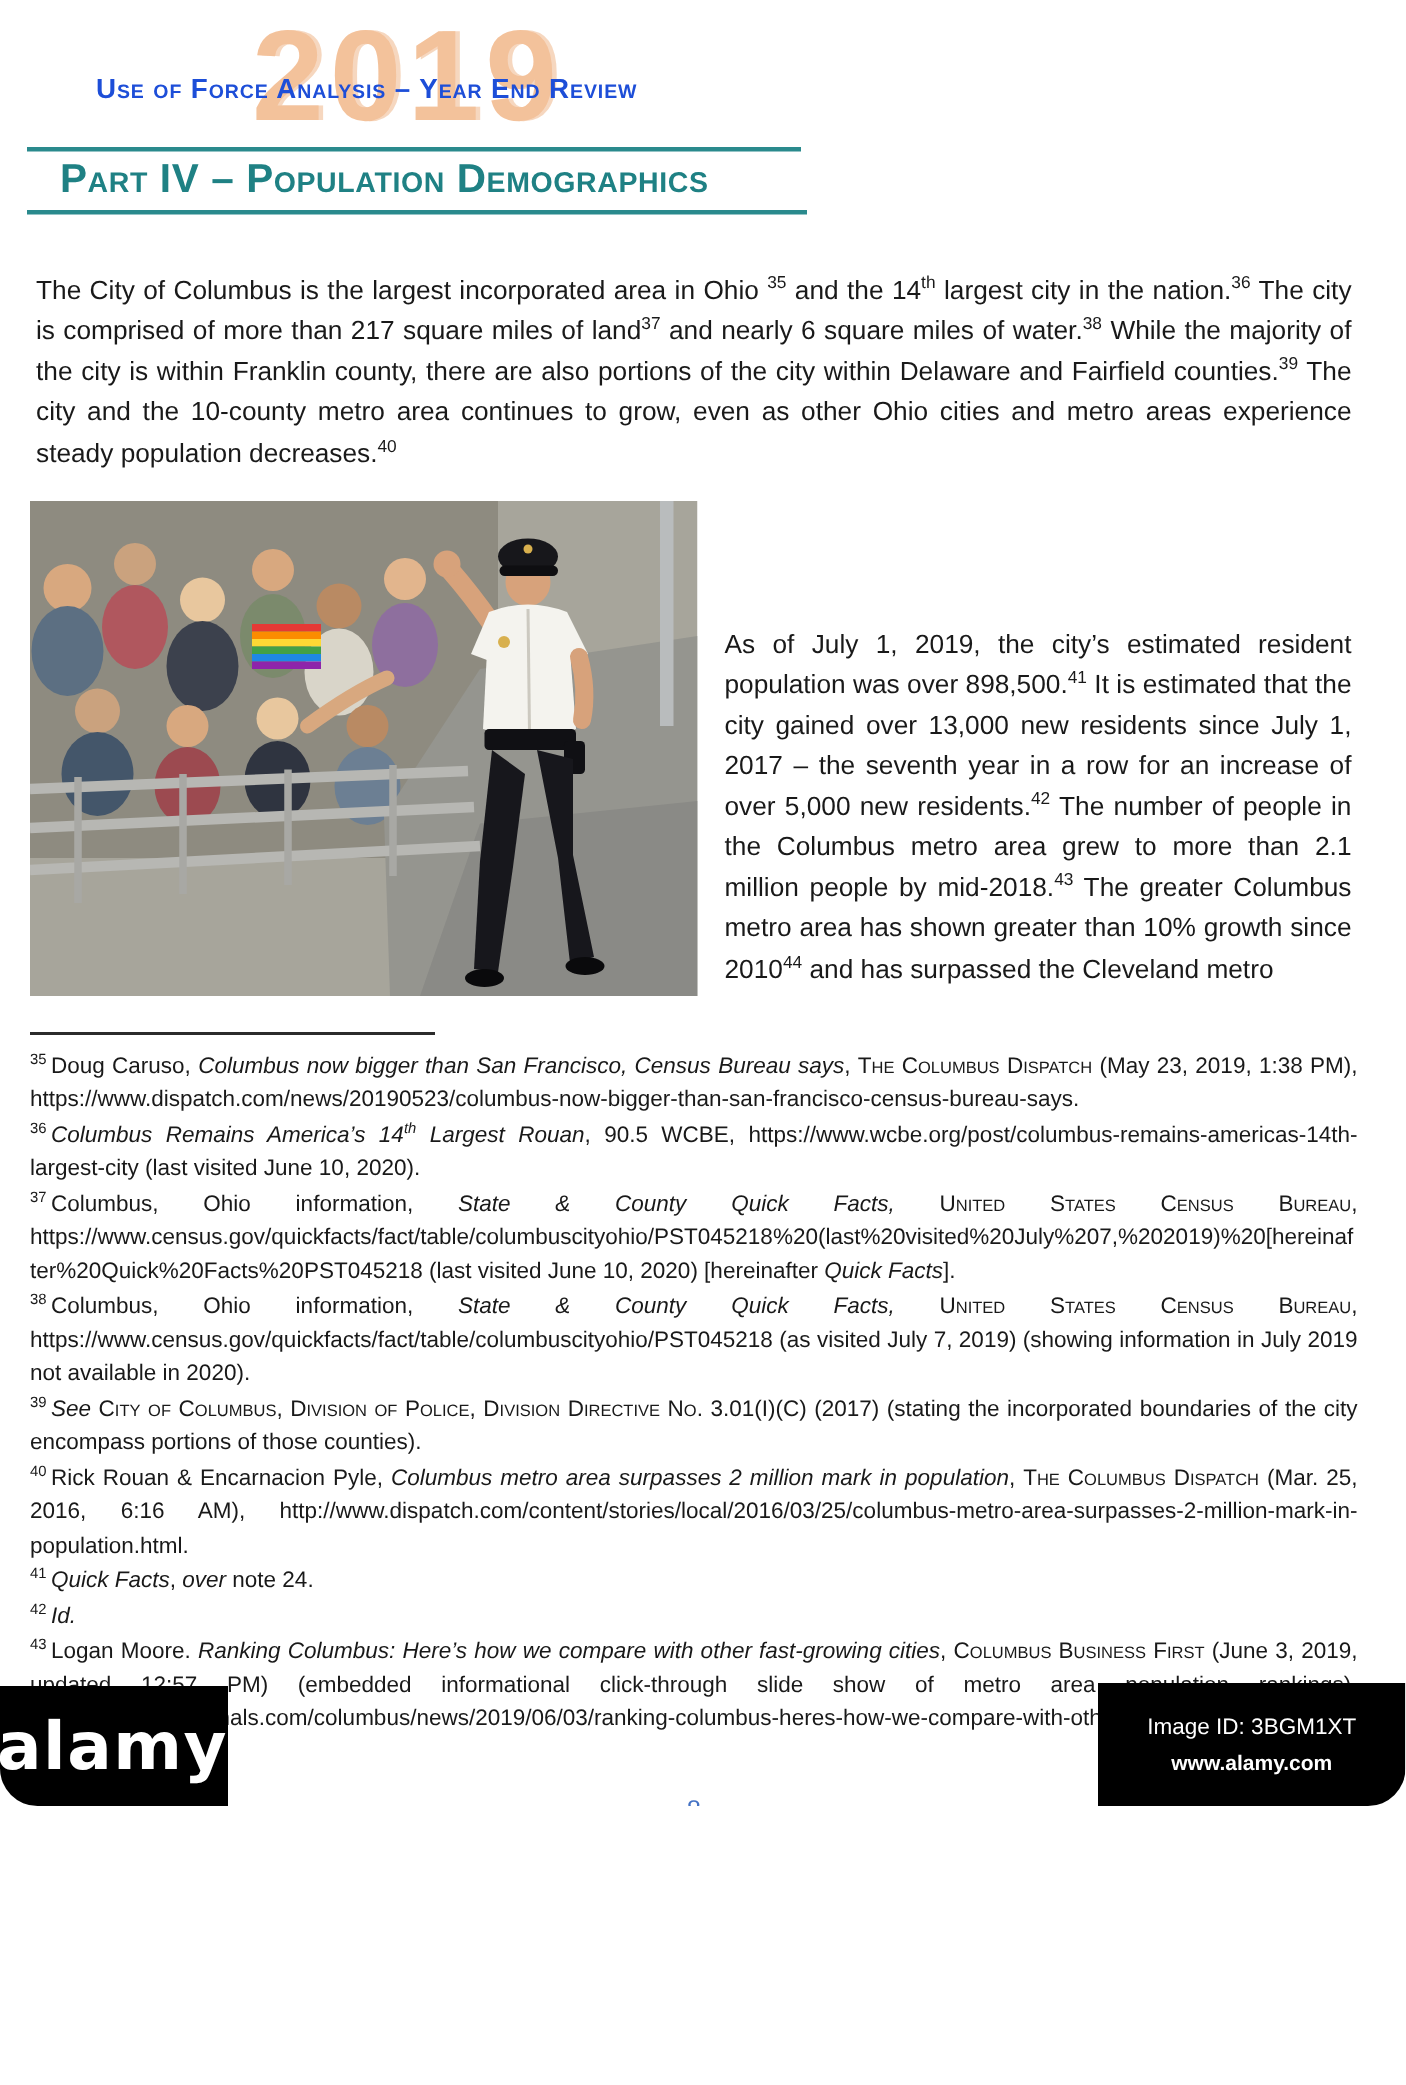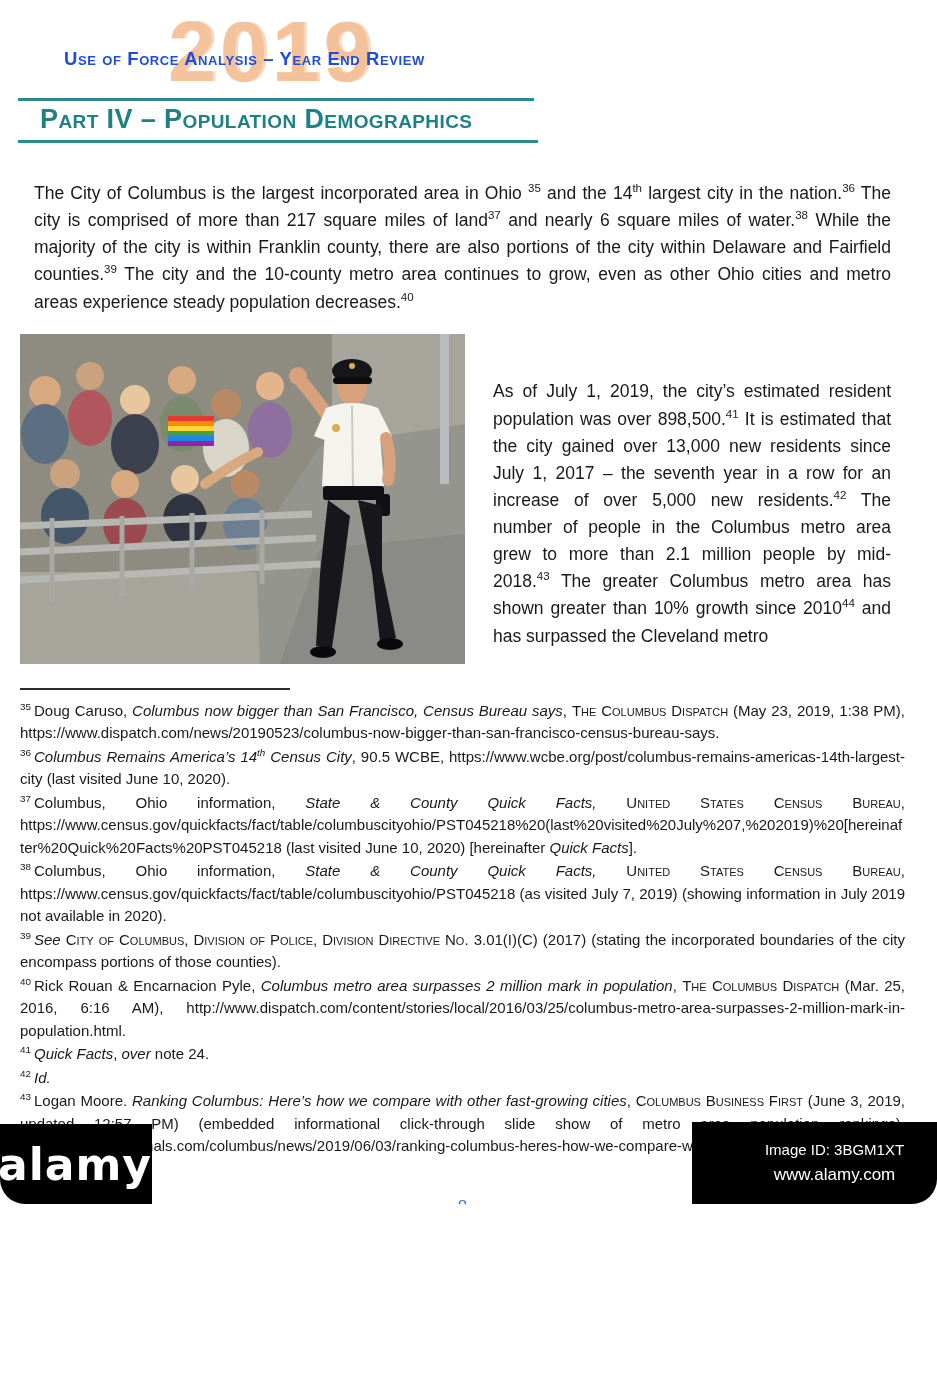--- a/index.html
+++ b/index.html
@@ -29,21 +29,21 @@
   .rule-top{top:98px;width:516px;}
   .part-title{
     position:absolute;left:36px;top:100px;z-index:1;margin:4px;
     color:#1f8184;font-weight:700;font-size:27px;
     font-variant:small-caps;letter-spacing:.4px;
   }
   .rule-bottom{top:140px;width:520px;}
   
   .content{margin:24px 32px 0 20px;}
   .body-para{
-    font-size:17.5px;line-height:1.55;text-align:justify;margin:14px;
+    font-size:17.5px;line-height:1.55;text-align:justify;margin:4px;
   }
   .intro{margin-bottom:18px;}
   sup{font-size:66%;line-height:0;vertical-align:super;}
   .sc{font-variant:small-caps;}
   .media-row{display:flex;gap:14px;margin-top:4px;align-items:flex-end;}
   .photo{margin:0;width:445px;height:330px;flex:0 0 auto;}
   .photo svg{display:block;}
   
   .fn-sep{width:270px;border-top:2px solid #2b2b2b;margin:24px 0 10px 0;}
   .footnotes{
@@ -55,24 +55,24 @@
   
   .page-number{text-align:center;color:#4472c4;font-size:17px;margin-top:16px;}
   
   .alamy-left{
     position:absolute;left:0;bottom:0;width:152px;height:80px;background:#000;
     display:flex;align-items:center;justify-content:flex-end;
   }
   .alamy-logo{color:#fff;font-weight:700;font-size:44px;letter-spacing:1px;font-family:"DejaVu Sans", sans-serif;}
   .alamy-right{
     position:absolute;right:0;bottom:0;width:205px;height:82px;background:#000;color:#fff;
-    display:flex;flex-direction:column;align-items:center;justify-content:center;gap:7px;padding-left:40px;
+    display:flex;flex-direction:column;align-items:center;justify-content:center;gap:7px;
   }
   .alamy-id{font-size:15px;}
-  .alamy-url{font-size:17px;font-weight:400;}
+  .alamy-url{font-size:14px;font-weight:700;}
 </style>
 </head>
 <body>
 
 <div class="page">
 
   <header class="header">
     <div class="year-wm">2019</div>
     <div class="review-title">Use of Force Analysis – Year End Review</div>
     <div class="rule rule-top"></div>
@@ -162,21 +162,21 @@
           </g>
         </svg>
       </figure>
       <p class="body-para wrap"><span>As of July 1, 2019, the city’s estimated resident population was over 898,500.</span><sup>41</sup><span> It is estimated that the city gained over 13,000 new residents since July 1, 2017 – the seventh year in a row for an increase of over 5,000 new residents.</span><sup>42</sup><span> The number of people in the Columbus metro area grew to more than 2.1 million people by mid-2018.</span><sup>43</sup><span> The greater Columbus metro area has shown greater than 10% growth since 2010</span><sup>44</sup><span> and has surpassed the Cleveland metro</span></p>
     </div>
 
     <div class="fn-sep"></div>
 
     <section class="footnotes">
       <div class="footnote"><sup>35</sup><span><span>Doug Caruso, </span><span style="font-style: italic;">Columbus now bigger than San Francisco, Census Bureau says</span><span>, </span><span class="sc">The Columbus Dispatch</span><span> (May 23, 2019, 1:38 PM), https://www.dispatch.com/news/20190523/columbus-now-bigger-than-san-francisco-census-bureau-says.</span></span></div>
-      <div class="footnote"><sup>36</sup><span><span style="font-style: italic;">Columbus Remains America’s 14</span><sup style="font-style: italic;">th</sup><span style="font-style: italic;"> Census City</span><span>, 90.5 WCBE, https://www.wcbe.org/post/columbus-remains-americas-14th-largest-city (last visited June 10, 2020).</span></span></div>
+      <div class="footnote"><sup>36</sup><span><span style="font-style: italic;">Columbus Remains America’s 14</span><sup style="font-style: italic;">th</sup><span style="font-style: italic;"> Largest Rouan</span><span>, 90.5 WCBE, https://www.wcbe.org/post/columbus-remains-americas-14th-largest-city (last visited June 10, 2020).</span></span></div>
       <div class="footnote"><sup>37</sup><span><span>Columbus, Ohio information, </span><span style="font-style: italic;">State &amp; County Quick Facts,</span><span> </span><span class="sc">United States Census Bureau</span><span>, https://www.census.gov/quickfacts/fact/table/columbuscityohio/PST045218%20(last%20visited%20July%207,%202019)%20[hereinafter%20Quick%20Facts%20PST045218 (last visited June 10, 2020) [hereinafter </span><span style="font-style: italic;">Quick Facts</span><span>].</span></span></div>
       <div class="footnote"><sup>38</sup><span><span>Columbus, Ohio information, </span><span style="font-style: italic;">State &amp; County Quick Facts,</span><span> </span><span class="sc">United States Census Bureau</span><span>, https://www.census.gov/quickfacts/fact/table/columbuscityohio/PST045218 (as visited July 7, 2019) (showing information in July 2019 not available in 2020).</span></span></div>
       <div class="footnote"><sup>39</sup><span><span style="font-style: italic;">See</span><span> </span><span class="sc">City of Columbus, Division of Police, Division Directive No.</span><span> 3.01(I)(C) (2017) (stating the incorporated boundaries of the city encompass portions of those counties).</span></span></div>
       <div class="footnote"><sup>40</sup><span><span>Rick Rouan &amp; Encarnacion Pyle, </span><span style="font-style: italic;">Columbus metro area surpasses 2 million mark in population</span><span>, </span><span class="sc">The Columbus Dispatch</span><span> (Mar. 25, 2016, 6:16 AM), http://www.dispatch.com/content/stories/local/2016/03/25/columbus-metro-area-surpasses-2-million-mark-in-population.html.</span></span></div>
       <div class="footnote"><sup>41</sup><span><span style="font-style: italic;">Quick Facts</span><span>, </span><span style="font-style: italic;">over</span><span> note 24.</span></span></div>
       <div class="footnote"><sup>42</sup><span><span style="font-style: italic;">Id.</span></span></div>
       <div class="footnote"><sup>43</sup><span><span>Logan Moore. </span><span style="font-style: italic;">Ranking Columbus: Here’s how we compare with other fast-growing cities</span><span>, </span><span class="sc">Columbus Business First</span><span> (June 3, 2019, updated 12:57 PM) (embedded informational click-through slide show of metro area population rankings), https://www.bizjournals.com/columbus/news/2019/06/03/ranking-columbus-heres-how-we-compare-with-other.html#g/453176/33</span></span></div>
       <div class="footnote"><sup>44</sup><span><span style="font-style: italic;">Id.</span></span></div>
     </section>
 

